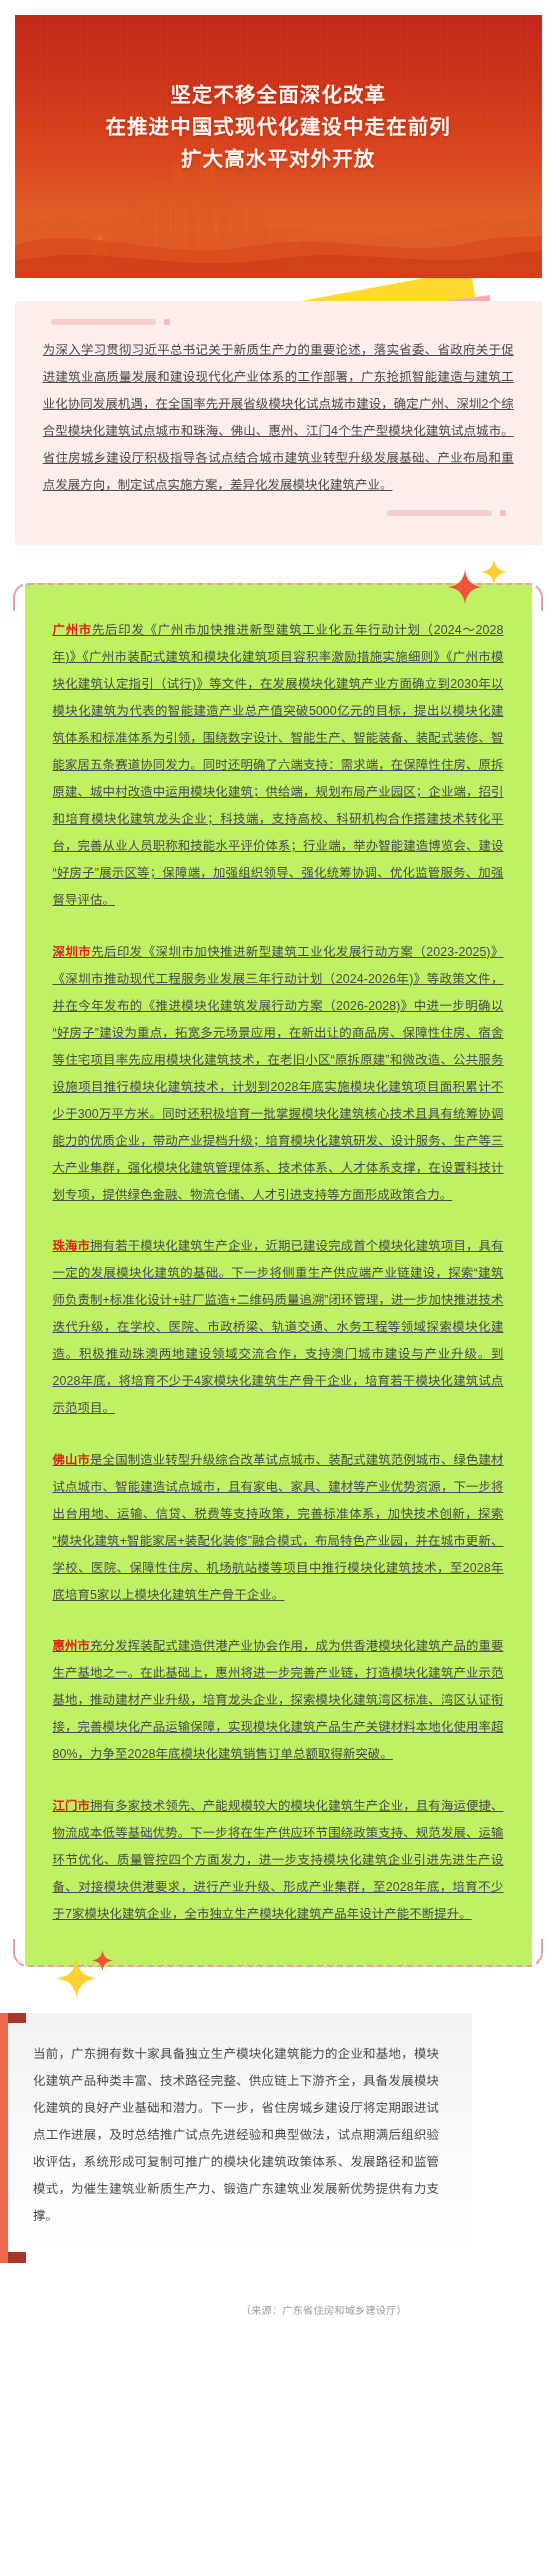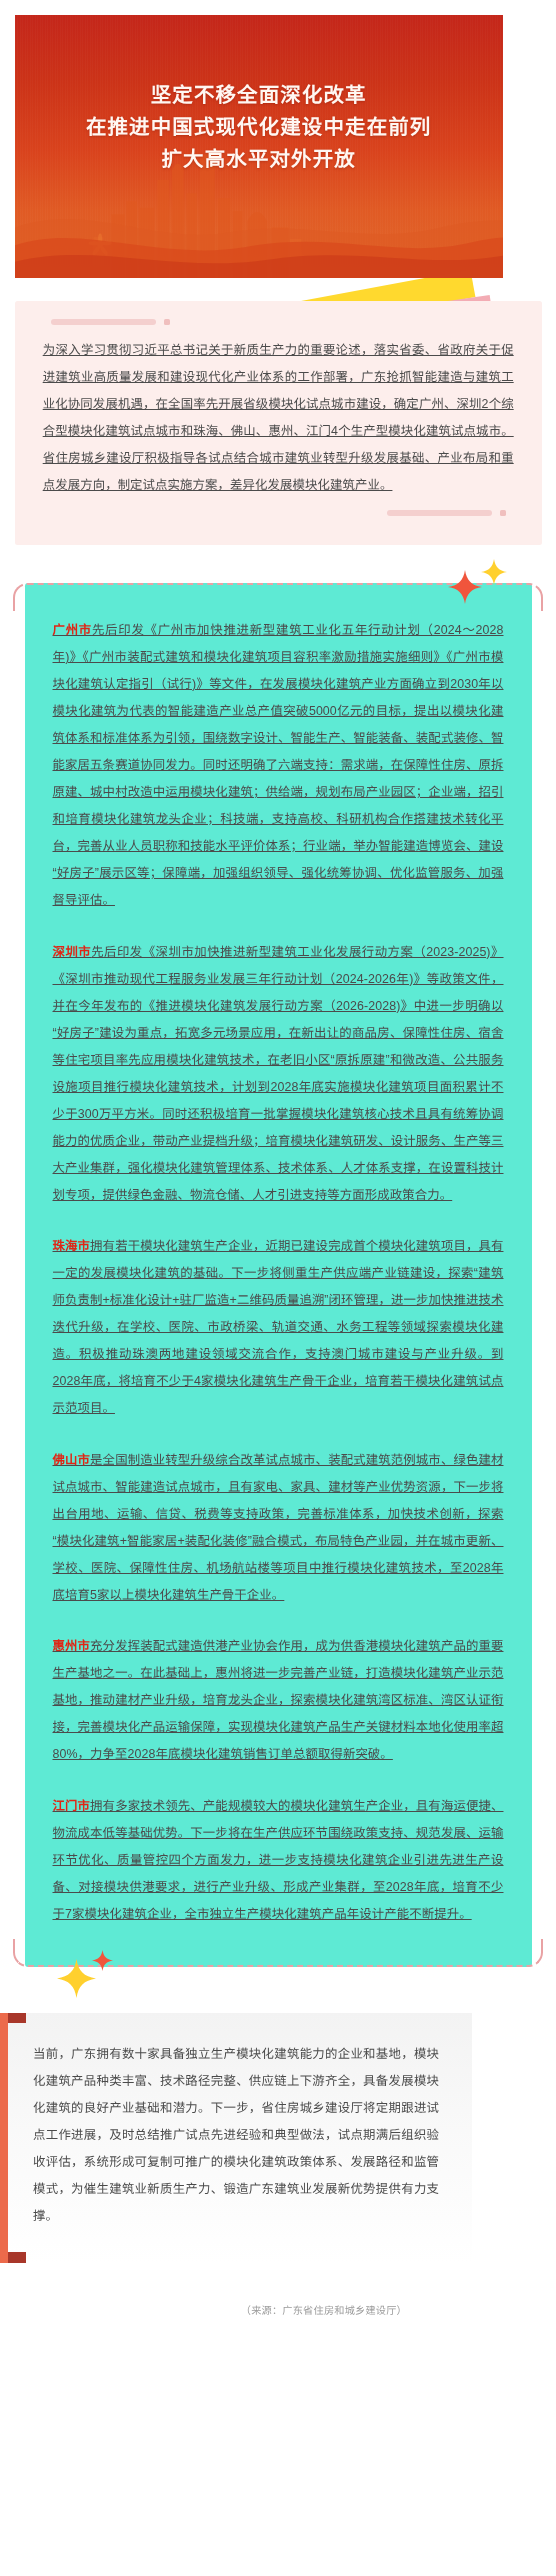--- a/index.html
+++ b/index.html
@@ -13,21 +13,21 @@
   
   .banner-wrap{
     position:relative;
     width:556px;
     height:301px;
     background:#ffffff;
     padding:14.7px 14.7px 0 14.7px;
   }
   .banner{
     position:relative;
-    width:488px;
+    width:527px;
     height:263px;
     overflow:hidden;
     background:linear-gradient(180deg,#c4261a 0%, #cc3318 26%, #d9431d 52%, #e05a24 74%, #e2682b 100%);
   }
   .banner .noise{
     position:absolute; inset:0;
     background:repeating-linear-gradient(90deg, rgba(255,255,255,.022) 0 0.8px, rgba(0,0,0,0) 0.8px 2.5px);
   }
   .banner-title{
     position:absolute;
@@ -106,21 +106,21 @@
 
   
   .city-wrap{
     position:relative;
     margin:38px 13px 0 13px;
     width:530px;
     padding:0;
   }
   .city-card{
     position:relative;
-    background:#5eead4;
+    background:#bef264;
     border-radius:3.3px;
     margin:11.5px 11.5px;
     padding:34px 28px 39px 28px;
     z-index:3;
   }
   
   .bracket{ position:absolute; z-index:4; pointer-events:none; }
   .br-top{
     top:0; left:0; width:530px; height:24.5px;
     border-top:2px dashed #e9a2a4;

